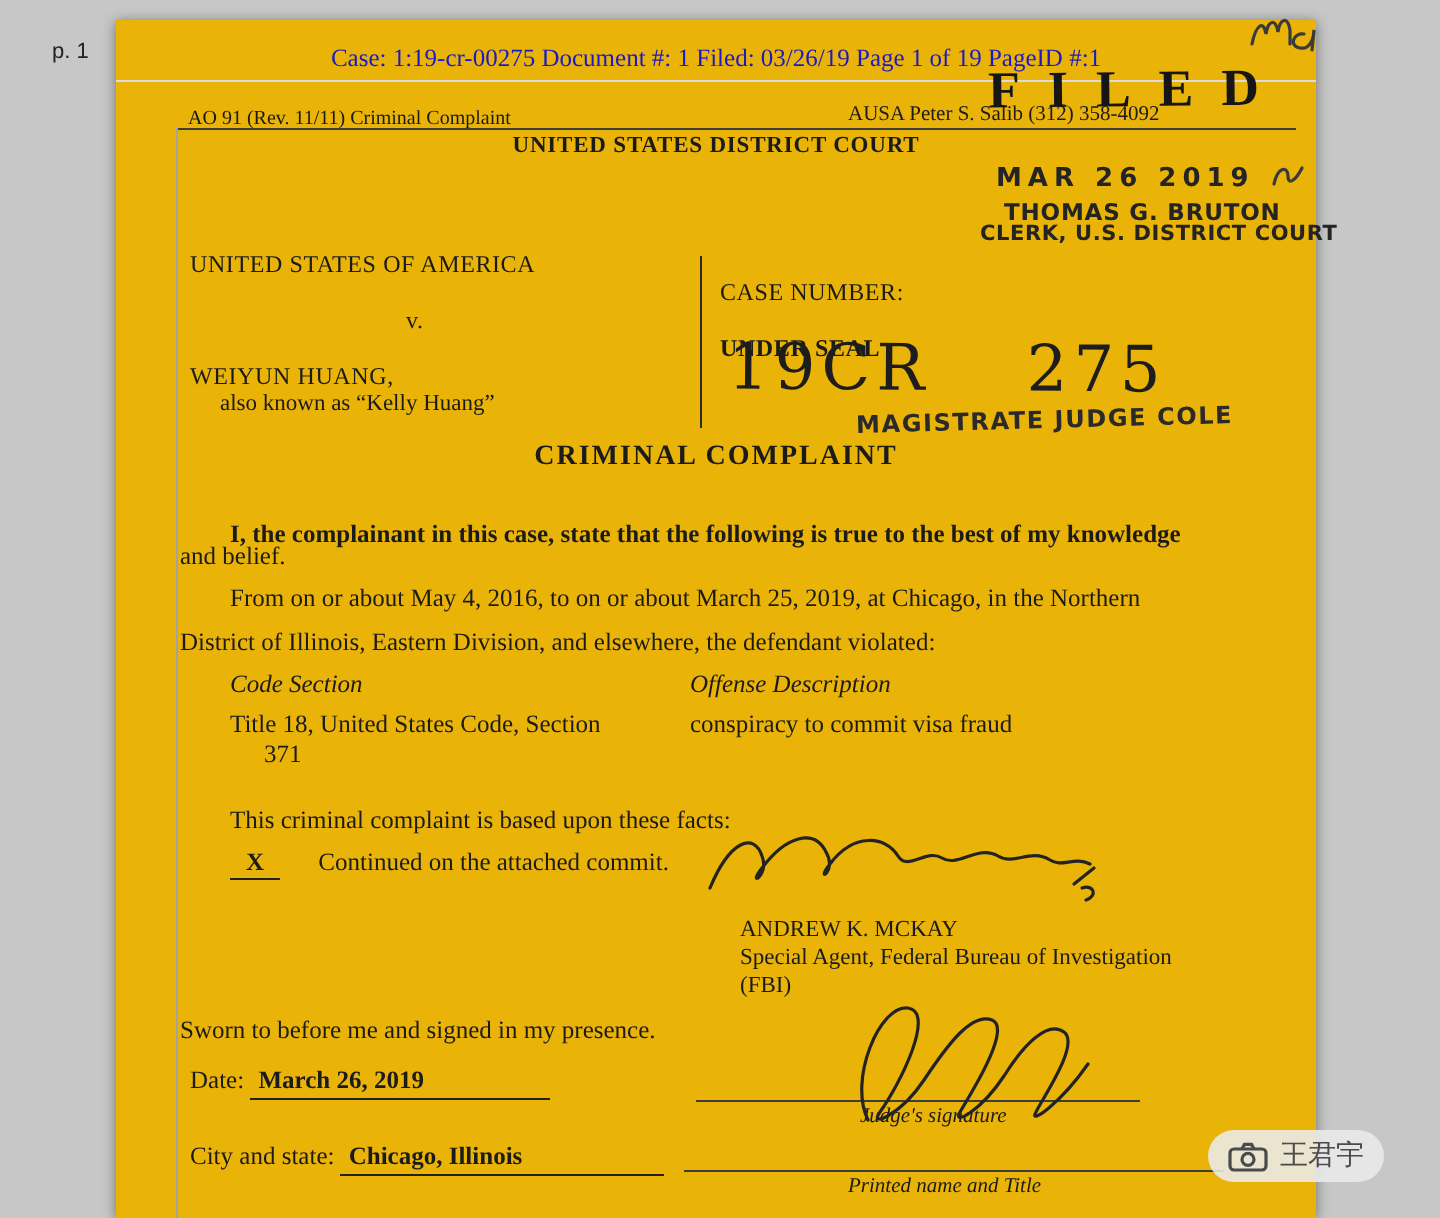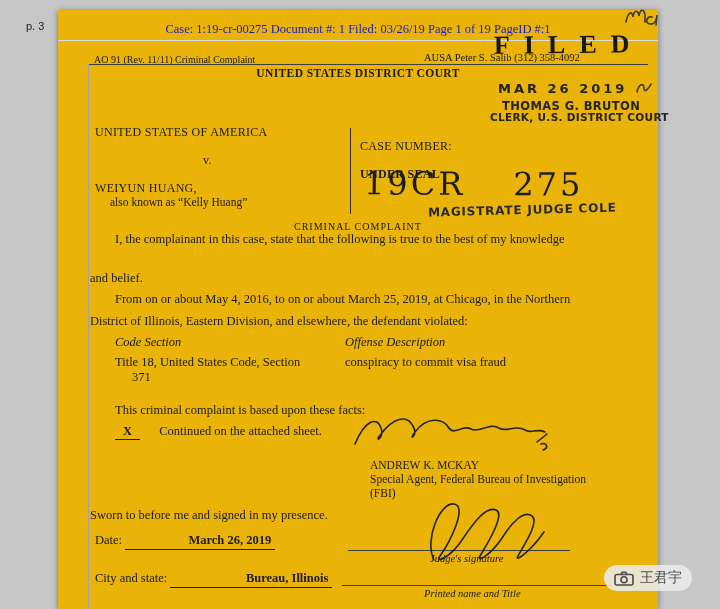--- a/index.html
+++ b/index.html
@@ -40,38 +40,38 @@
   .casenum {
     font-family:"DejaVu Serif", serif; font-size:32px; letter-spacing:3px;
     color:#1d1d1d; transform:rotate(.4deg);
   }
   .casenum .gap { display:inline-block; width:48px; }
   .magistamp {
     font-family:"DejaVu Sans", sans-serif; font-size:12px; font-weight:bold;
     letter-spacing:.8px; color:#2a2a2a; transform:rotate(-1.5deg);
   }
   .courtline { font-size:11.5px; font-weight:bold; letter-spacing:.4px; line-height:13px; }
-  .doc-title { font-size:10px; font-weight:normal; letter-spacing:1px; }
-  .value-line { border-bottom:1.2px solid #222; display:inline-block; padding:0 4px 1px 4px;text-align:right; }
+  .doc-title { font-size:14px; font-weight:bold; letter-spacing:1px; }
+  .value-line { border-bottom:1.2px solid #222; display:inline-block; padding:0 4px 1px 4px; }
   .x-mark { border-bottom:1.2px solid #222; padding:0 8px 1px 8px; font-weight:bold; }
   .sig path { fill:none; stroke:#232323; stroke-width:1.6; stroke-linecap:round; }
   .ink path { fill:none; stroke:#3a3a3a; stroke-width:1.6; stroke-linecap:round; }
   .page-label { font-family:"Liberation Sans", sans-serif; font-size:11px; color:#222; }
   .watermark {
     position:absolute; left:604px; top:565px; z-index:30;
     display:flex; align-items:center; gap:6px;
     background:rgba(235,235,235,.88); border-radius:13px; padding:4px 10px;
     font-family:"DejaVu Sans", sans-serif; font-size:14px; color:#4b4b4b;
   }
   .wm-icon path, .wm-icon rect, .wm-icon circle { fill:none; stroke:#4b4b4b; stroke-width:1.6; }
 </style>
 </head>
 <body>
 
-<div class="abs page-label" style="left:26px; top:20px;">p. 3</div>
+<div class="abs page-label" style="left:26px; top:20px;">p. 1</div>
 
 <svg class="abs ink" style="left:622px; top:2px; z-index:20;" width="40" height="28" viewBox="0 0 40 28">
   <path d="M4 20 C 6 10, 10 8, 11 15 C 12 8, 16 7, 17 14 C 18 7, 22 6, 23 13 L 23 20 M 30 15 c -5 -1 -8 6 -2 7 c 5 1 7 -5 7 -9 l -1 10"></path>
 </svg>
 
 <div class="page">
 
   <div class="abs center pacer" style="top:12px;">Case: 1:19-cr-00275 Document #: 1 Filed: 03/26/19 Page 1 of 19 PageID #:1</div>
   <div class="abs faint" style="left:0; top:30px; width:600px;"></div>
 
@@ -103,35 +103,35 @@
   <div class="abs caps12" style="left:302px; top:129px;">CASE NUMBER:</div>
   <div class="abs caps12 b" style="left:302px; top:143px;margin-top:14px;">UNDER SEAL</div>
 
   <div class="abs casenum" style="left:306px; top:155px;">
     <span>19CR</span><span class="gap"></span><span>275</span>
   </div>
   <div class="abs magistamp" style="left:370px; top:193px;">MAGISTRATE JUDGE COLE</div>
 
   <div class="abs center doc-title" style="top:211px;">CRIMINAL COMPLAINT</div>
 
-  <div class="abs body-txt" style="left:57px; top:222px;">I, the complainant in this case, state that the following is true to the best of my knowledge</div>
+  <div class="abs body-txt" style="left:57px; top:250px;font-weight:bold;">I, the complainant in this case, state that the following is true to the best of my knowledge</div>
   <div class="abs body-txt" style="left:32px; top:261px;">and belief.</div>
   <div class="abs body-txt" style="left:57px; top:282px;">From on or about May 4, 2016, to on or about March 25, 2019, at Chicago, in the Northern</div>
   <div class="abs body-txt" style="left:32px; top:304px;">District of Illinois, Eastern Division, and elsewhere, the defendant violated:</div>
 
   <div class="abs body-txt i" style="left:57px; top:325px;">Code Section</div>
   <div class="abs body-txt i" style="left:287px; top:325px;">Offense Description</div>
   <div class="abs body-txt" style="left:57px; top:345px;">Title 18, United States Code, Section</div>
   <div class="abs body-txt" style="left:287px; top:345px;">conspiracy to commit visa fraud</div>
   <div class="abs body-txt" style="left:57px; top:360px;margin-left:17px;">371</div>
 
   <div class="abs body-txt" style="left:57px; top:393px;">This criminal complaint is based upon these facts:</div>
   <div class="abs body-txt" style="left:57px; top:414px;">
     <span class="x-mark">X</span>
-    <span style="margin-left:16px;">Continued on the attached sheet.</span>
+    <span style="margin-left:16px;">Continued on the attached commit.</span>
   </div>
 
   <svg class="abs sig" style="left:293px; top:402px;" width="210" height="45" viewBox="0 0 210 45">
     <path d="M4 32 C 14 8, 26 4, 30 16 C 34 26, 22 32, 30 22 C 42 6, 56 2, 62 14 C 68 24, 56 30, 64 20 C 76 4, 92 6, 98 16 C 103 24, 112 12, 120 17 C 128 22, 138 10, 148 16 C 156 21, 164 12, 174 18 C 180 22, 186 16, 194 20"></path>
     <path d="M186 30 l10 -8 M190 32 c 6 -2, 8 4, 2 6"></path>
   </svg>
   <div class="abs" style="left:312px; top:449px; font-size:11.5px;">ANDREW K. MCKAY</div>
   <div class="abs" style="left:312px; top:463px; font-size:11.5px;">Special Agent, Federal Bureau of Investigation</div>
   <div class="abs" style="left:312px; top:477px; font-size:11.5px;">(FBI)</div>
 
@@ -143,21 +143,21 @@
   </div>
 
   <svg class="abs sig" style="left:358px; top:480px; z-index:5;" width="150" height="78" viewBox="0 0 150 78">
     <path d="M18 70 C 8 50, 24 12, 38 14 C 52 16, 34 52, 24 66 C 18 74, 34 68, 46 50 C 58 32, 70 16, 80 20 C 90 24, 70 56, 64 66 C 60 73, 74 66, 86 48 C 96 32, 108 20, 116 26 C 124 32, 106 58, 102 66 C 98 73, 114 62, 128 42"></path>
   </svg>
   <div class="abs hr" style="left:290px; top:540px; width:222px;"></div>
   <div class="abs i small105" style="left:372px; top:543px;">Judge's signature</div>
 
   <div class="abs body-txt" style="left:37px; top:561px;">
     <span>City and state:</span>
-    <span class="value-line b" style="width:162px;">Bureau, Illinois</span>
+    <span class="value-line b" style="width:162px;">Chicago, Illinois</span>
   </div>
   <div class="abs hr" style="left:284px; top:575px; width:270px;"></div>
   <div class="abs i small105" style="left:366px; top:578px;">Printed name and Title</div>
 
 </div>
 
 <div class="watermark">
   <svg class="wm-icon" width="20" height="15" viewBox="0 0 20 15">
     <rect x="1" y="3.5" width="18" height="10.5" rx="2"></rect>
     <path d="M7 3.5 L8.2 1.2 h3.6 L13 3.5"></path>

